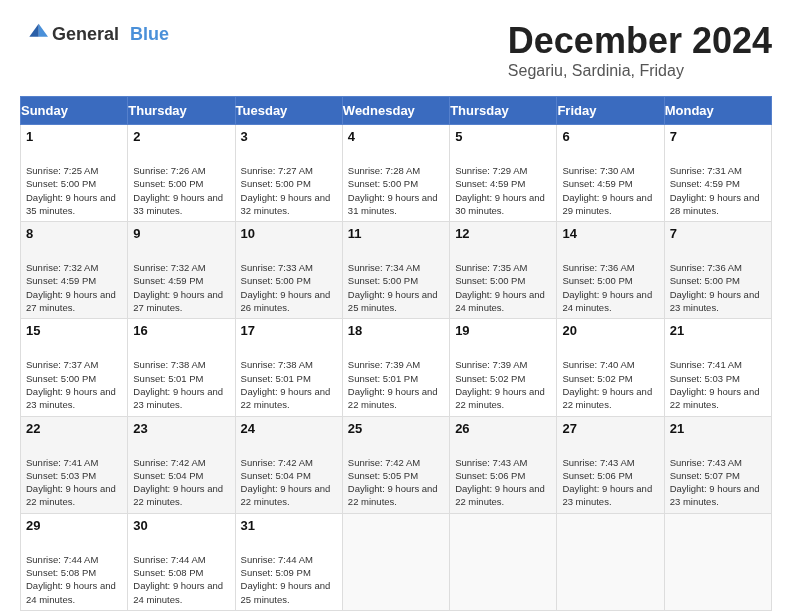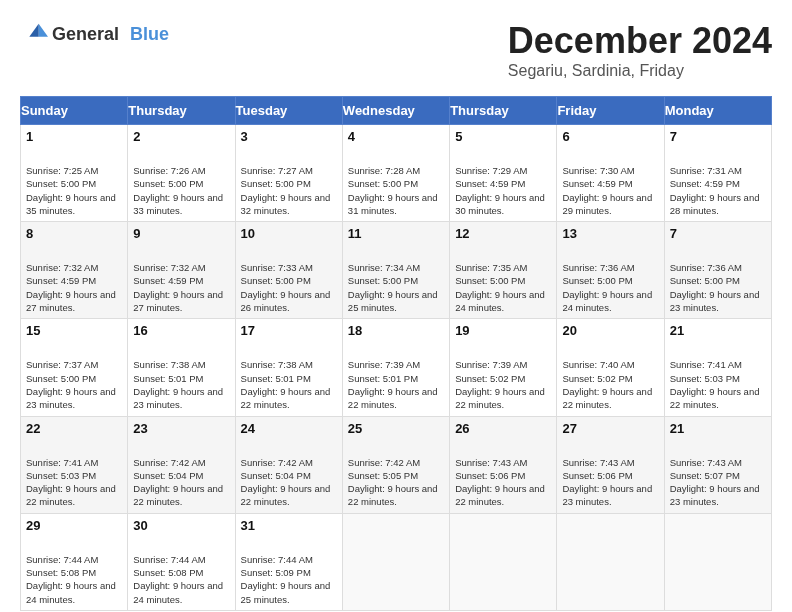--- a/index.html
+++ b/index.html
@@ -206,21 +206,21 @@
       </td>
         <td>
         <span class="day-number">12</span>
         <div class="day-detail">
           Sunrise: 7:35 AM<br>
           Sunset: 5:00 PM<br>
           Daylight: 9 hours and 24 minutes.
         </div>
       </td>
         <td>
-        <span class="day-number">13</span>
+        <span class="day-number">14</span>
         <div class="day-detail">
           Sunrise: 7:36 AM<br>
           Sunset: 5:00 PM<br>
           Daylight: 9 hours and 24 minutes.
         </div>
       </td>
         <td>
         <span class="day-number">7</span>
         <div class="day-detail">
           Sunrise: 7:36 AM<br>

